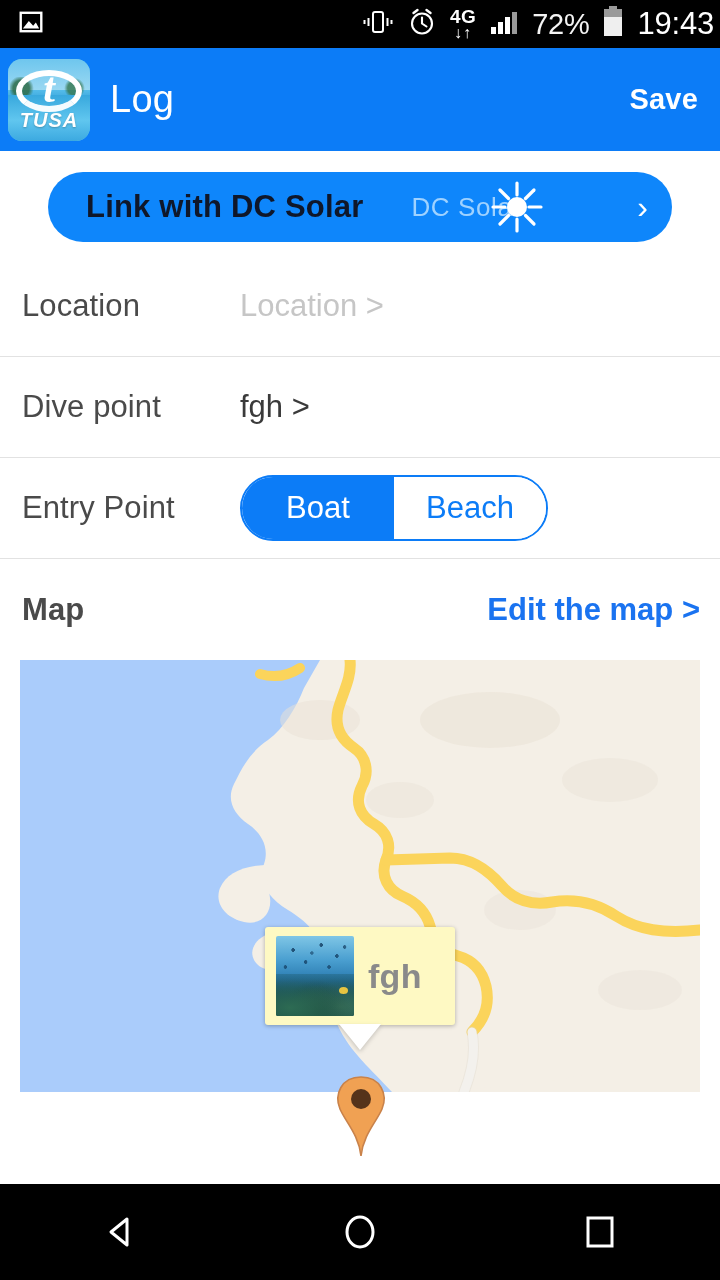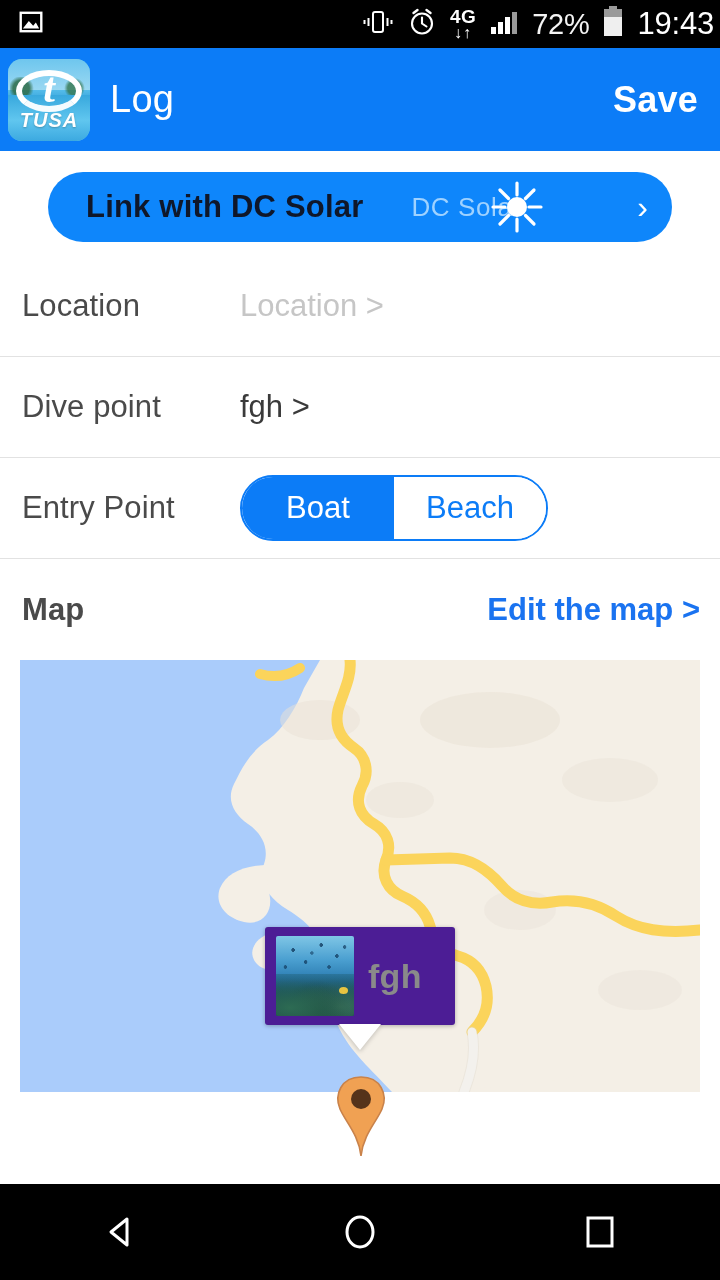--- a/index.html
+++ b/index.html
@@ -122,21 +122,21 @@
   }
   .app-title {
     color: #ffffff;
     font-size: 38px;
     margin-left: 20px;
     letter-spacing: 0.3px;
   }
   .save-btn {
     margin-left: auto;
     color: #ffffff;
-    font-size: 36px;
+    font-size: 29px;
     font-weight: bold;
     letter-spacing: 0.2px;
     cursor: pointer;
   }
 
   
   .content {
     flex: 1 1 auto;
     background: #ffffff;
     position: relative;
@@ -265,21 +265,21 @@
   .map-svg { position: absolute; inset: 0; display: block; }
 
   
   .callout {
     position: absolute;
     left: 265px; top: 776px;
     width: 190px; height: 114px;
   }
   .callout-box {
     width: 190px; height: 98px;
-    background: #4c1d95;
+    background: #fef9c3;
     border-radius: 3px;
     box-shadow: 0 1px 4px rgba(0,0,0,.28);
     display: flex;
     align-items: center;
     padding: 0 11px;
     gap: 14px;
   }
   .callout-thumb {
     width: 78px; height: 80px;
     border-radius: 2px;

